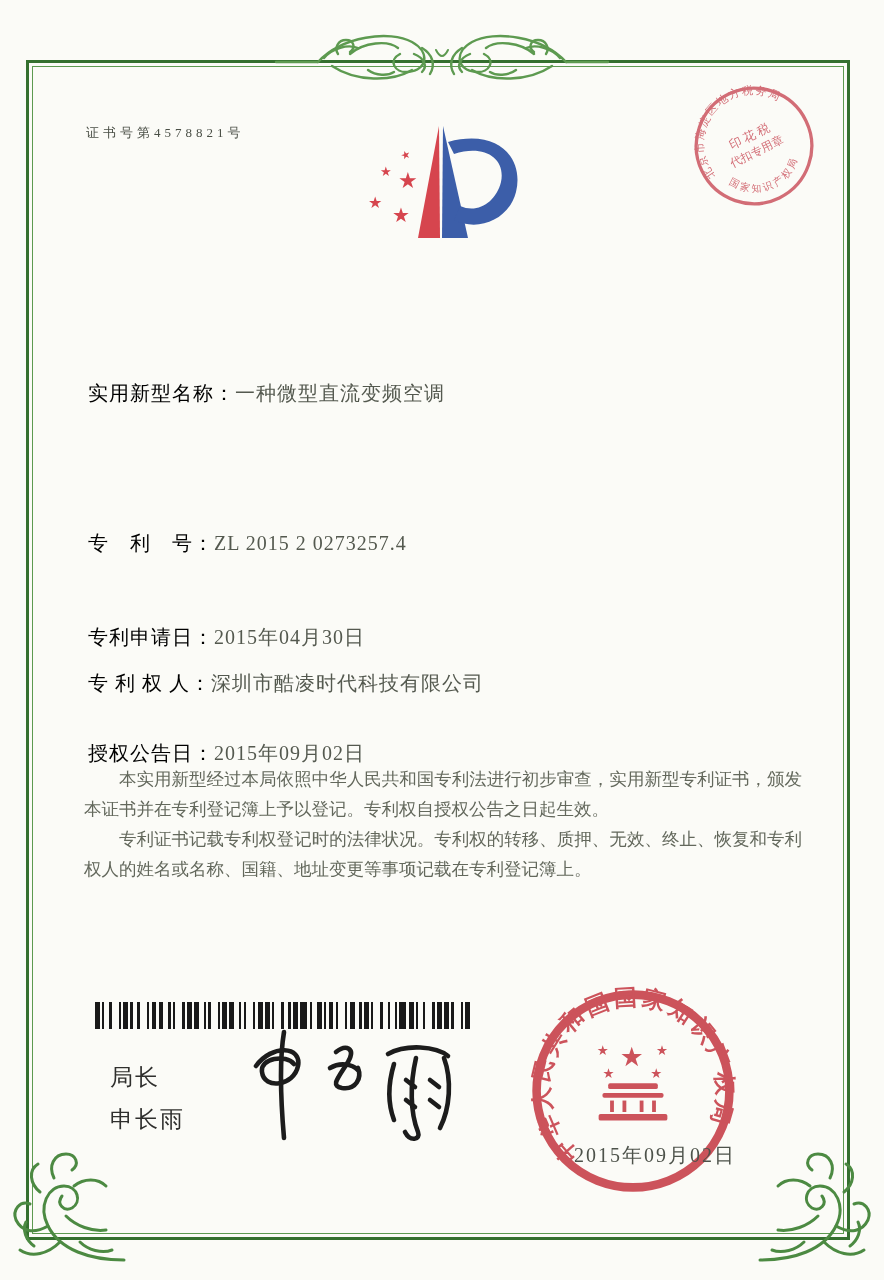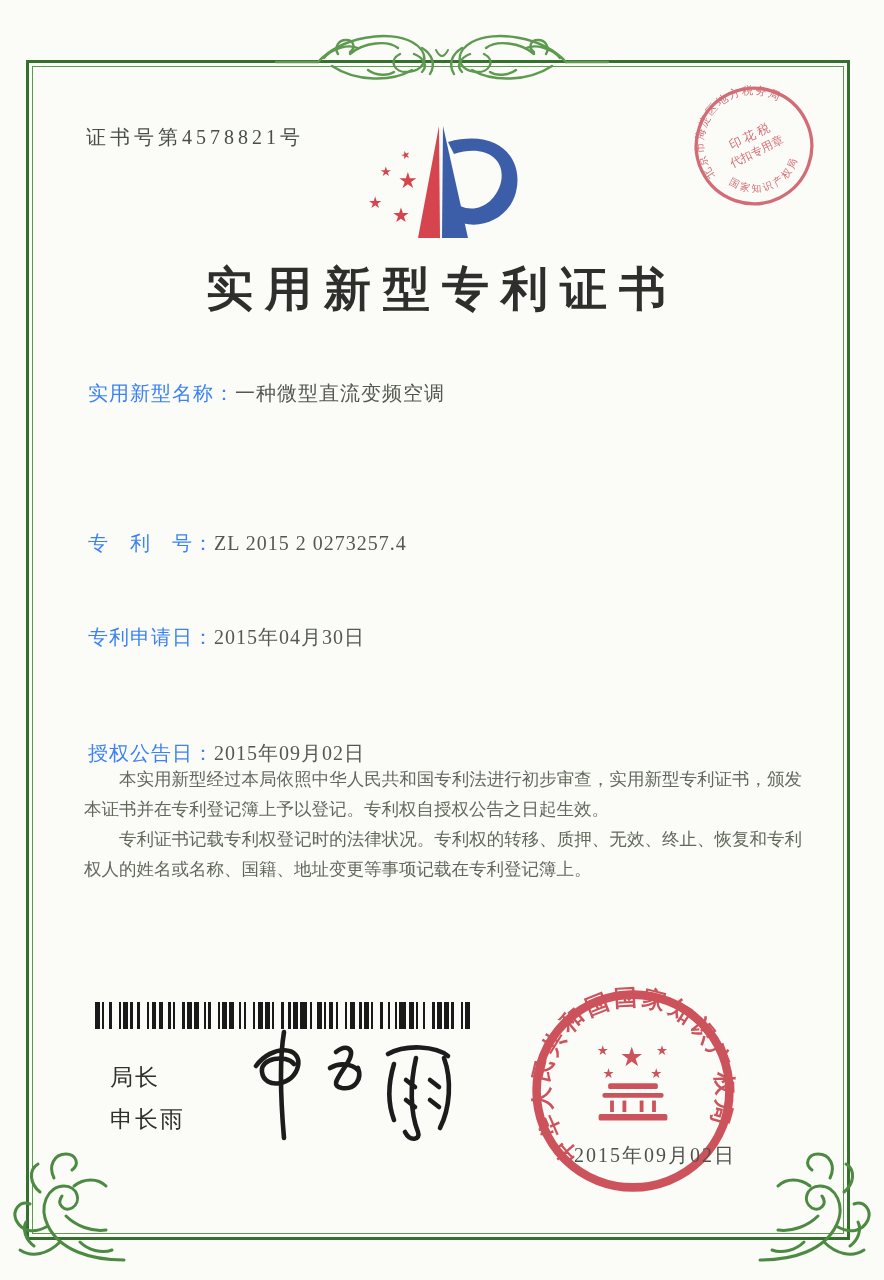--- a/index.html
+++ b/index.html
@@ -25,37 +25,37 @@
   
   .ornament { position: absolute; pointer-events: none; }
   .ornament svg { display: block; width: 100%; height: 100%; }
   .top-ornament { left: 272px; top: 24px; width: 340px; height: 64px; }
   .flourish-bl { left: 4px;   top: 1142px; width: 124px; height: 126px; }
   .flourish-br { left: 756px; top: 1142px; width: 124px; height: 126px; transform: scaleX(-1); }
 
   
   .cert-number {
     position: absolute; left: 86px; top: 124px;
-    font-size: 20px; letter-spacing: 4px; color: #4a4f46;
+    font-size: 13px; letter-spacing: 4px; color: #4a4f46;
   }
   .logo { position: absolute; left: 366px; top: 120px; width: 160px; height: 124px; }
   .logo svg { width: 100%; height: 100%; }
   .doc-title {
     position: absolute; left: 0; top: 258px; width: 884px;
     text-align: center; font-size: 47px; font-weight: 600;
     letter-spacing: 12px; color: #2e2e2c;
   }
 
   
   .field-row {
     position: absolute; left: 88px; width: 720px;
     font-size: 20px; color: #545950; letter-spacing: 1px;
     white-space: nowrap;
   }
-  .field-label { color: #3b82f6; }
+  .field-label { color: #000000; }
   .field-value { color: #54594f; }
 
   
   .body-text {
     position: absolute; left: 84px; top: 764px; width: 718px;
     font-size: 17.5px; line-height: 30px; color: #63685c;
     text-align: justify;
   }
   .body-text p { text-indent: 2em; margin: 0; }
 
@@ -168,30 +168,32 @@
       <polygon points="77,6 76,118 102,118" fill="#3c5ea9"></polygon>
       <path d="M82,22 C134,8 158,40 150,72 C143,100 112,112 88,100 L94,86 C112,94 130,82 135,62 C140,38 118,24 88,34 Z" fill="#3c5ea9"></path>
       <text x="36" y="40" font-size="11" fill="#d6454e" transform="rotate(-18 36 40)">★</text>
       <text x="14" y="56" font-size="13" fill="#d6454e">★</text>
       <text x="32" y="68" font-size="22" fill="#d6454e">★</text>
       <text x="2" y="88" font-size="16" fill="#d6454e">★</text>
       <text x="26" y="102" font-size="20" fill="#d6454e">★</text>
     </svg>
   </div>
 
-  <div class="doc-title">实用新型专利证书</div>
 
   <div class="field-row" style="top:380px">
     <span class="field-label">实用新型名称：</span><span class="field-value">一种微型直流变频空调</span>
   </div>
   <div class="field-row" style="top:530px">
     <span class="field-label">专　利　号：</span><span class="field-value">ZL 2015 2 0273257.4</span>
   </div>
   <div class="field-row" style="top:624px">
     <span class="field-label">专利申请日：</span><span class="field-value">2015年04月30日</span>
+  </div>
+  <div class="field-row" style="top:670px">
+    <span class="field-label">专 利 权 人：</span><span class="field-value">深圳市酷凌时代科技有限公司</span>
   </div>
   <div class="field-row" style="top:740px">
     <span class="field-label">授权公告日：</span><span class="field-value">2015年09月02日</span>
   </div>
 
   <div class="body-text">
     <p>本实用新型经过本局依照中华人民共和国专利法进行初步审查，实用新型专利证书，颁发本证书并在专利登记簿上予以登记。专利权自授权公告之日起生效。</p>
     <p>专利证书记载专利权登记时的法律状况。专利权的转移、质押、无效、终止、恢复和专利权人的姓名或名称、国籍、地址变更等事项记载在专利登记簿上。</p>
   </div>
 

